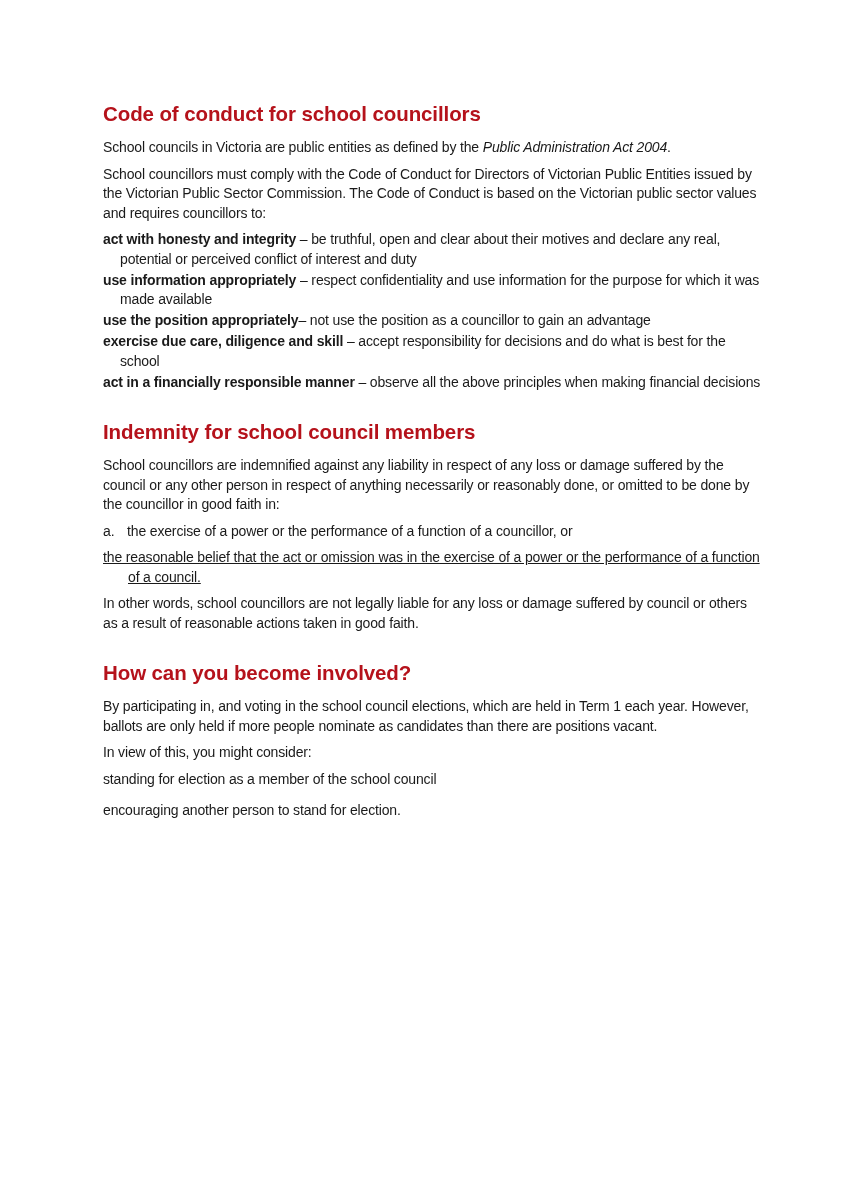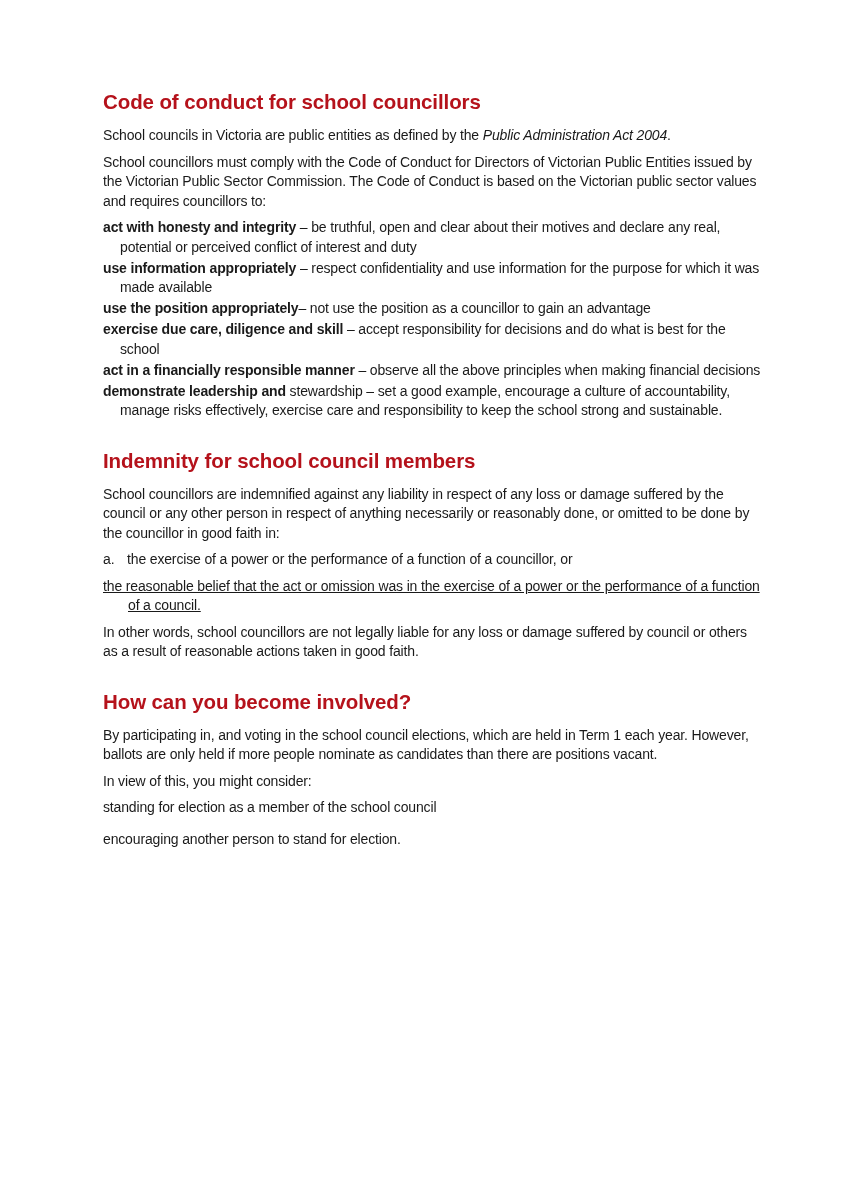--- a/index.html
+++ b/index.html
@@ -11,21 +11,21 @@
       width: 849px;
       height: 1200px;
       position: relative;
       overflow: hidden;
       font-family: "Liberation Sans", sans-serif;
       color: #1a1a1a;
     }
     .page {
       position: absolute;
       left: 103px;
-      top: 88px;
+      top: 100px;
       width: 660px;
     }
     h2 {
       font-family: "Liberation Sans", sans-serif;
       font-size: 20.5px;
       font-weight: bold;
       color: #b5121b;
       margin: 0 0 10px 0;
       line-height: 28px;
       letter-spacing: -0.1px;
@@ -88,21 +88,20 @@
     <h2>Code of conduct for school councillors</h2>
     <p><span>School councils in Victoria are public entities as defined by the </span><i>Public Administration Act 2004</i><span>.</span></p>
     <p>School councillors must comply with the Code of Conduct for Directors of Victorian Public Entities issued by the Victorian Public Sector Commission. The Code of Conduct is based on the Victorian public sector values and requires councillors to:</p>
 
     <div>
       <div class="hang"><b>act with honesty and integrity</b><span> – be truthful, open and clear about their motives and declare any real, potential or perceived conflict of interest and duty</span></div>
       <div class="hang"><b>use information appropriately</b><span> – respect confidentiality and use information for the purpose for which it was made available</span></div>
       <div class="hang"><b>use the position appropriately</b><span>– not use the position as a councillor to gain an advantage</span></div>
       <div class="hang"><b>exercise due care, diligence and skill</b><span> – accept responsibility for decisions and do what is best for the school</span></div>
       <div class="hang"><b>act in a financially responsible manner</b><span> – observe all the above principles when making financial decisions</span></div>
-      <div class="hang"><b>demonstrate leadership and</b><span> stewardship – set a good example, encourage a culture of accountability, manage risks effectively, exercise care and responsibility to keep the school strong and sustainable.</span></div>
     </div>
   </section>
 
   <section>
     <h2 class="section">Indemnity for school council members</h2>
     <p>School councillors are indemnified against any liability in respect of any loss or damage suffered by the council or any other person in respect of anything necessarily or reasonably done, or omitted to be done by the councillor in good faith in:</p>
     <div class="alpha">
       <span class="marker">a.</span>
       <span>the exercise of a power or the performance of a function of a councillor, or</span>
     </div>

